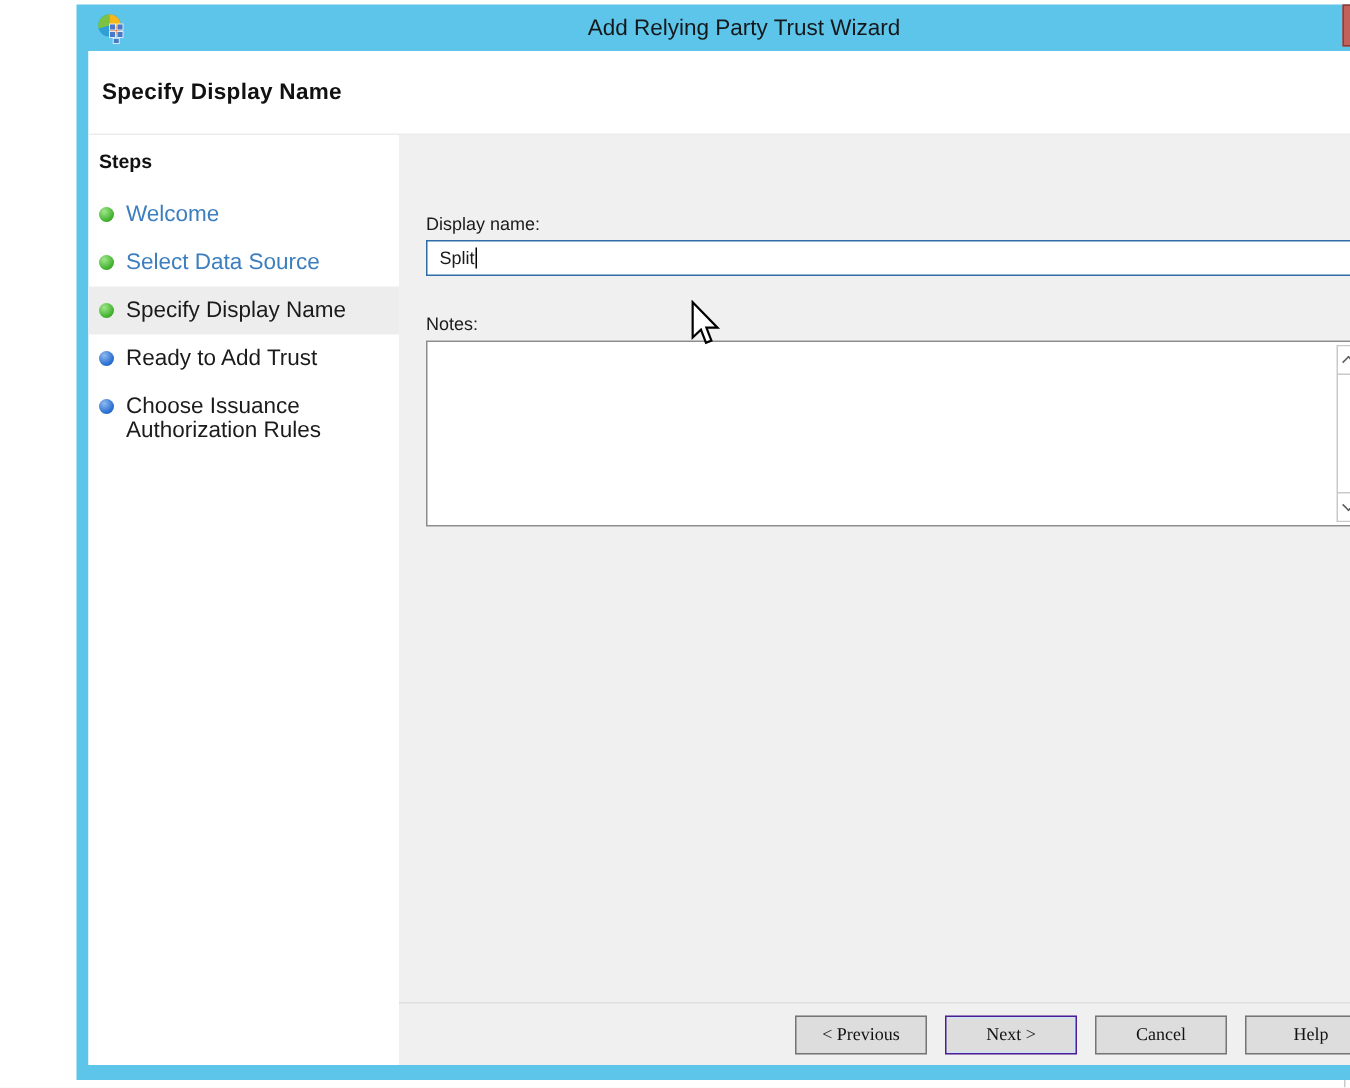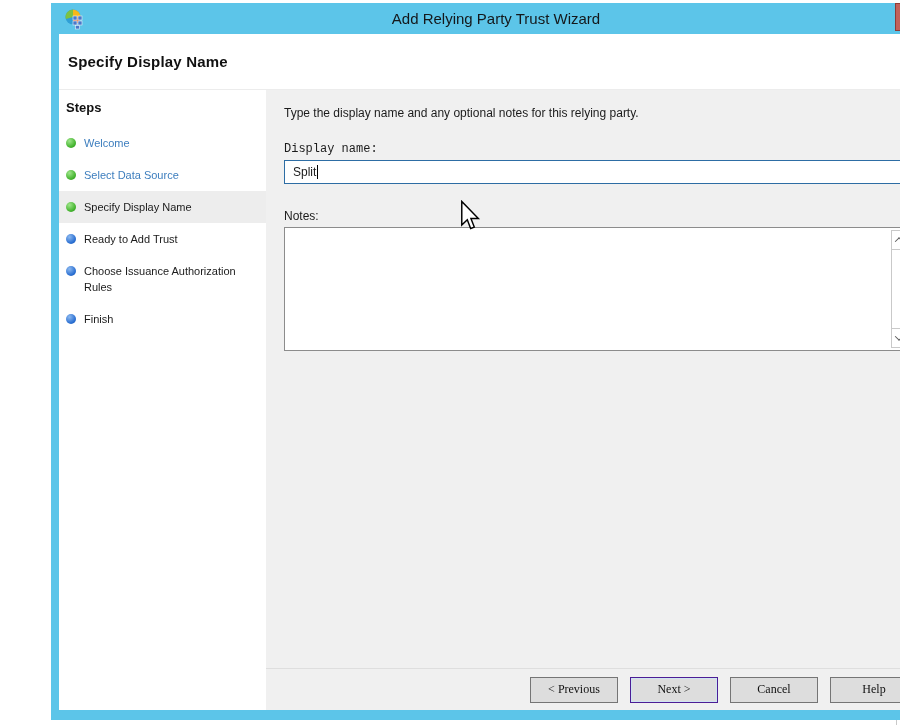--- a/index.html
+++ b/index.html
@@ -25,32 +25,32 @@
   
   .wizard-header { height:56px; background:#ffffff; display:flex; align-items:center;
                    padding-left:9px; border-bottom:1px solid #ececec; flex:0 0 auto; }
   .wizard-header h1 { font-size:15px; font-weight:bold; color:#111; letter-spacing:.2px; }
 
   
   .body { flex:1; display:flex; min-height:0; }
   .steps-panel { width:207px; background:#ffffff; padding-top:6px; flex:0 0 auto; }
   .steps-title { font-size:13px; font-weight:bold; color:#111; margin:4px 0 12px 7px; }
   .step-item { display:flex; align-items:flex-start; gap:8px; padding:8px 6px 8px 7px;
-               font-size:11px; line-height:16px; cursor:default; }
+               font-size:15px; line-height:16px; cursor:default; }
   .step-item.current { background:#ededed; }
   .dot { width:10px; height:10px; border-radius:50%; flex:0 0 auto; margin-top:3px; }
   .dot.done { background:radial-gradient(circle at 35% 30%, #9fe68b, #43B32E 65%, #2f8f20); }
   .dot.pending { background:radial-gradient(circle at 35% 30%, #8db9ef, #2A6FD2 65%, #1d55a8); }
   .step-label { color:#1b1b1b; }
   .step-item.link .step-label { color:#3D7EBE; }
 
   
   .content { flex:1; background:#F0F0F0; position:relative; font-size:12px; color:#1b1b1b; }
   .instruction { position:absolute; left:18px; top:16px; }
-  .field-label-display { position:absolute; left:18px; top:52px;font-family:Liberation Mono, monospace; }
+  .field-label-display { position:absolute; left:18px; top:52px; }
   .fake-input { position:absolute; left:18px; top:70px; width:628px; height:24px;
                 background:#ffffff; border:1px solid #2D6DA4; padding:3px 8px;
                 font-size:12px; display:flex; align-items:center; cursor:text; }
   .caret { display:inline-block; width:1px; height:14px; background:#000; margin-left:1px; }
   .field-label-notes { position:absolute; left:18px; top:119px; }
   .fake-textarea { position:absolute; left:18px; top:137px; width:626px; height:124px;
                    background:#ffffff; border:1px solid #8c8c8c; cursor:text; }
   .scrollbar { position:absolute; top:2px; right:2px; bottom:2px; width:16px;
                background:#ffffff; border:1px solid #c9c9c9; }
   .sb-btn { position:absolute; left:0; width:14px; height:19px; background:#ffffff;
@@ -125,29 +125,24 @@
             <span class="step-label">Specify Display Name</span>
           </div>
           <div class="step-item">
             <span class="dot pending"></span>
             <span class="step-label">Ready to Add Trust</span>
           </div>
           <div class="step-item">
             <span class="dot pending"></span>
             <span class="step-label">Choose Issuance Authorization Rules</span>
           </div>
-          <div class="step-item">
-            <span class="dot pending"></span>
-            <span class="step-label">Finish</span>
-          </div>
         </div>
 
         <div class="content">
 
-          <div class="instruction">Type the display name and any optional notes for this relying party.</div>
 
           <div class="field-label-display">Display name:</div>
           <div class="fake-input">
             <span>Split</span>
             <span class="caret"></span>
           </div>
 
           <div class="field-label-notes">Notes:</div>
           <div class="fake-textarea">
             <span></span>

